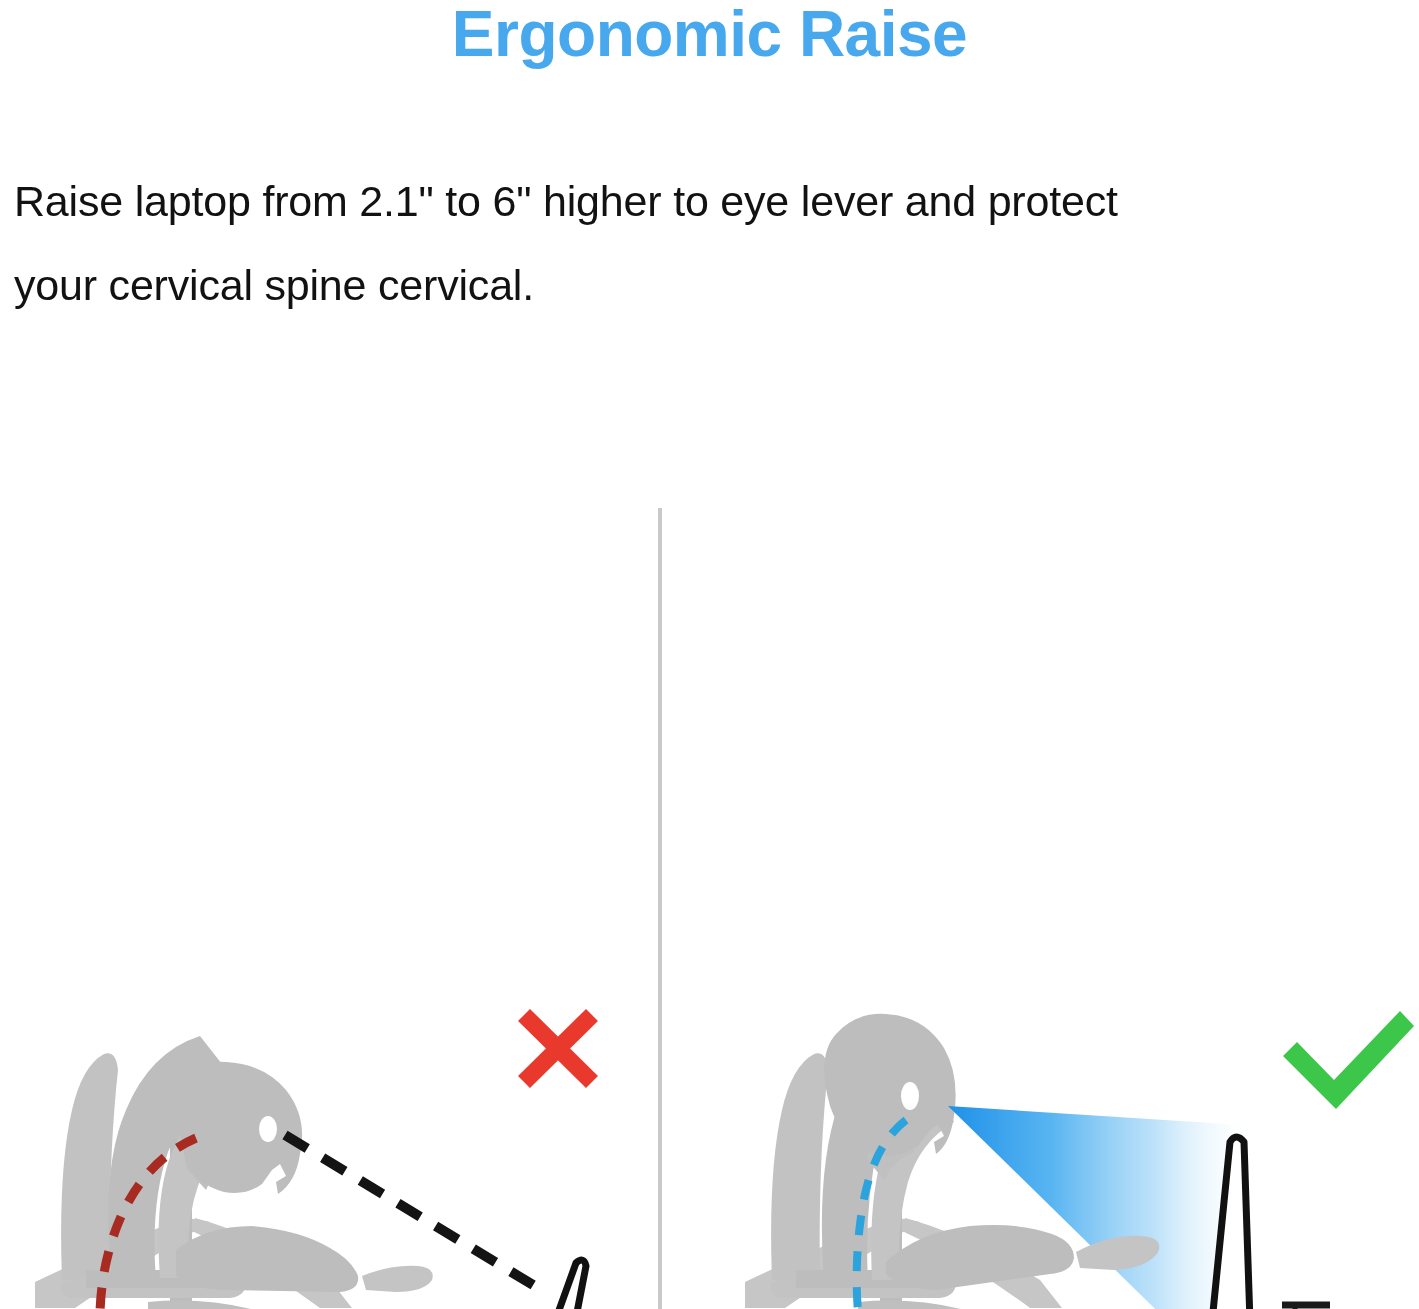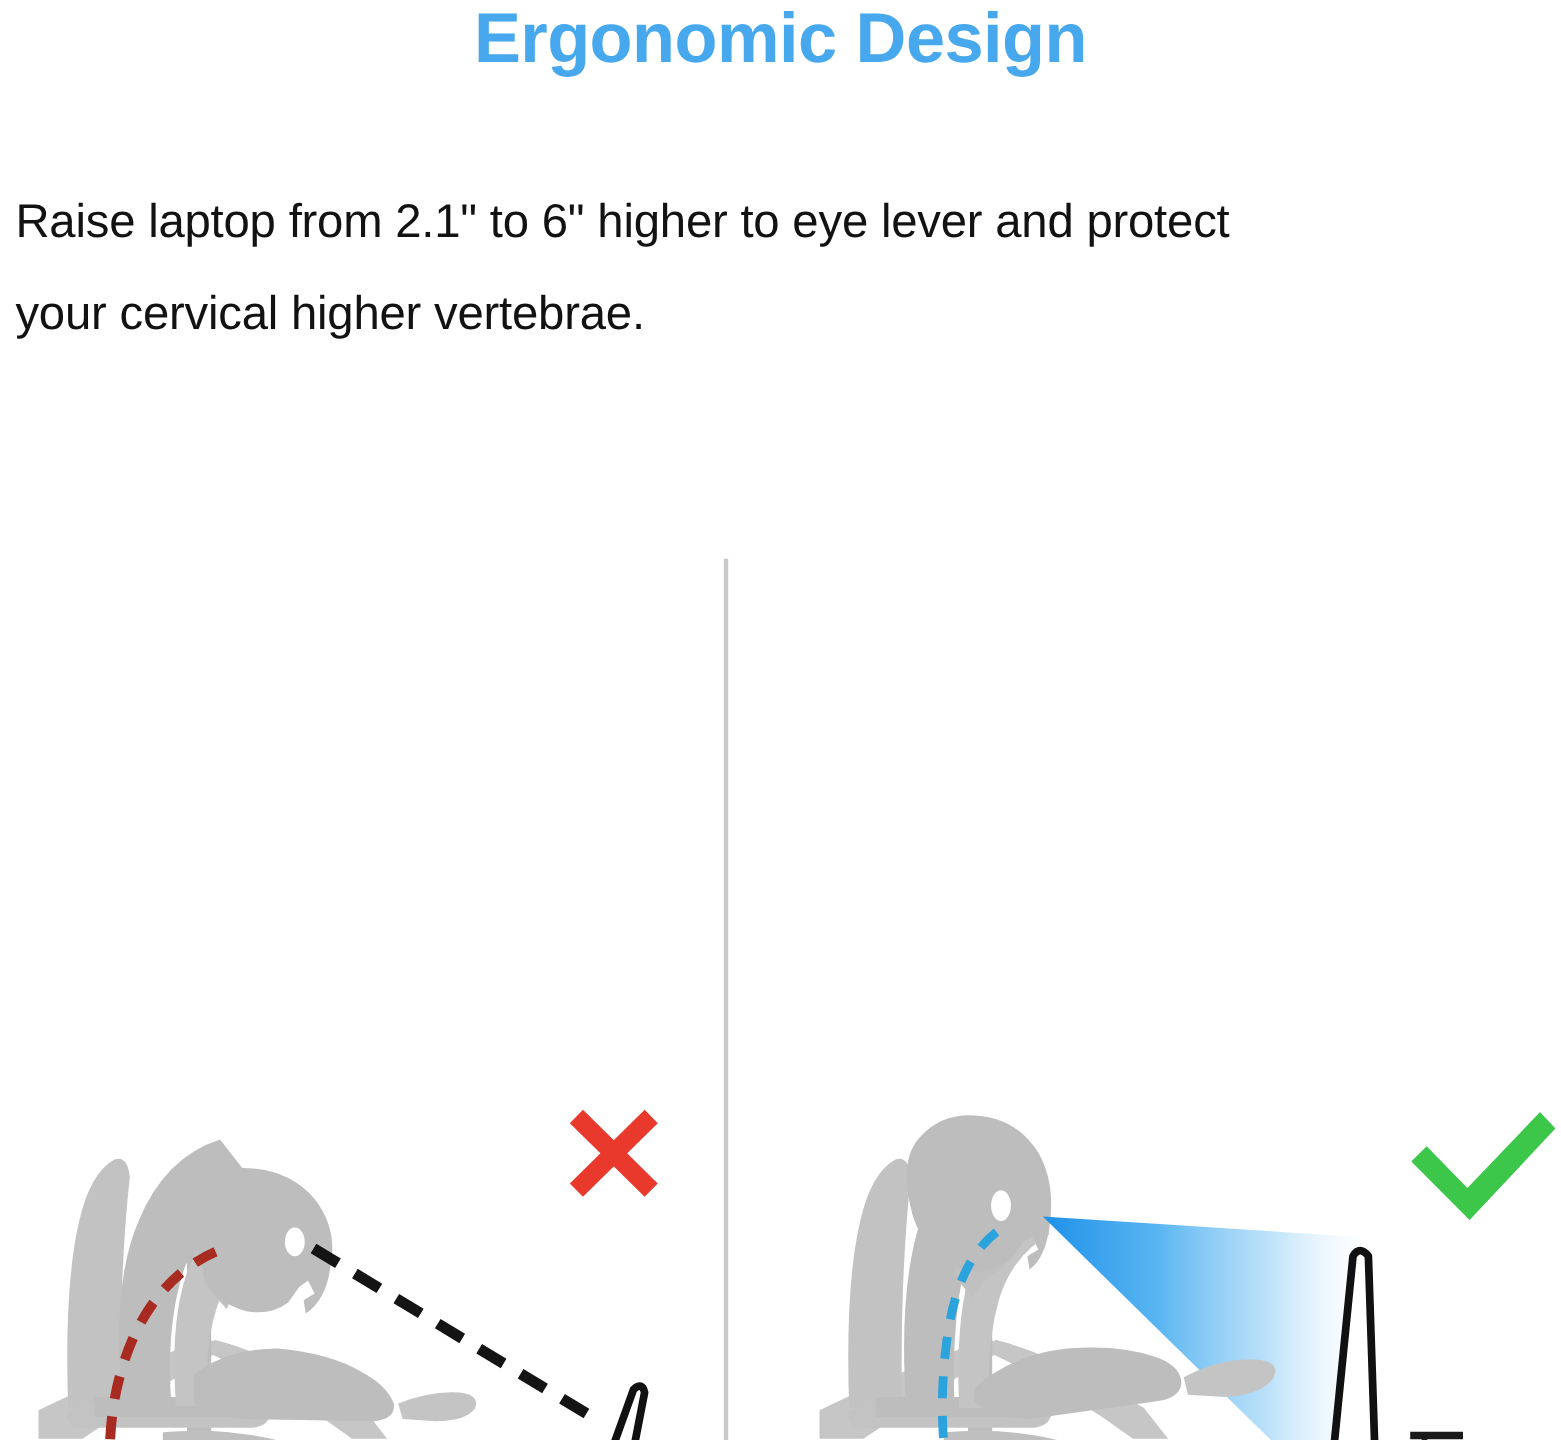--- a/index.html
+++ b/index.html
@@ -59,25 +59,25 @@
     font-family: "Liberation Sans", sans-serif;
     font-size: 37px;
     fill: #1a1a1a;
   }
 </style>
 </head>
 <body>
 
 <div id="page">
 
-  <div id="title">Ergonomic Design</div>
+  <div id="title">Ergonomic Raise</div>
 
   <div id="subtitle">
     <div>Raise laptop from 2.1" to 6" higher to eye lever and protect</div>
-    <div>your cervical higher vertebrae.</div>
+    <div>your cervical spine cervical.</div>
   </div>
 
   <div id="illustration">
     <svg width="1419" height="839" viewBox="0 0 1419 839" xmlns="http://www.w3.org/2000/svg">
       <defs>
         <linearGradient id="coneGrad" x1="0" y1="0" x2="1" y2="0">
           <stop offset="0%" stop-color="#1e90e8" stop-opacity="1"></stop>
           <stop offset="35%" stop-color="#49aef0" stop-opacity="0.92"></stop>
           <stop offset="70%" stop-color="#9ed4f7" stop-opacity="0.68"></stop>
           <stop offset="100%" stop-color="#ffffff" stop-opacity="0.25"></stop>

